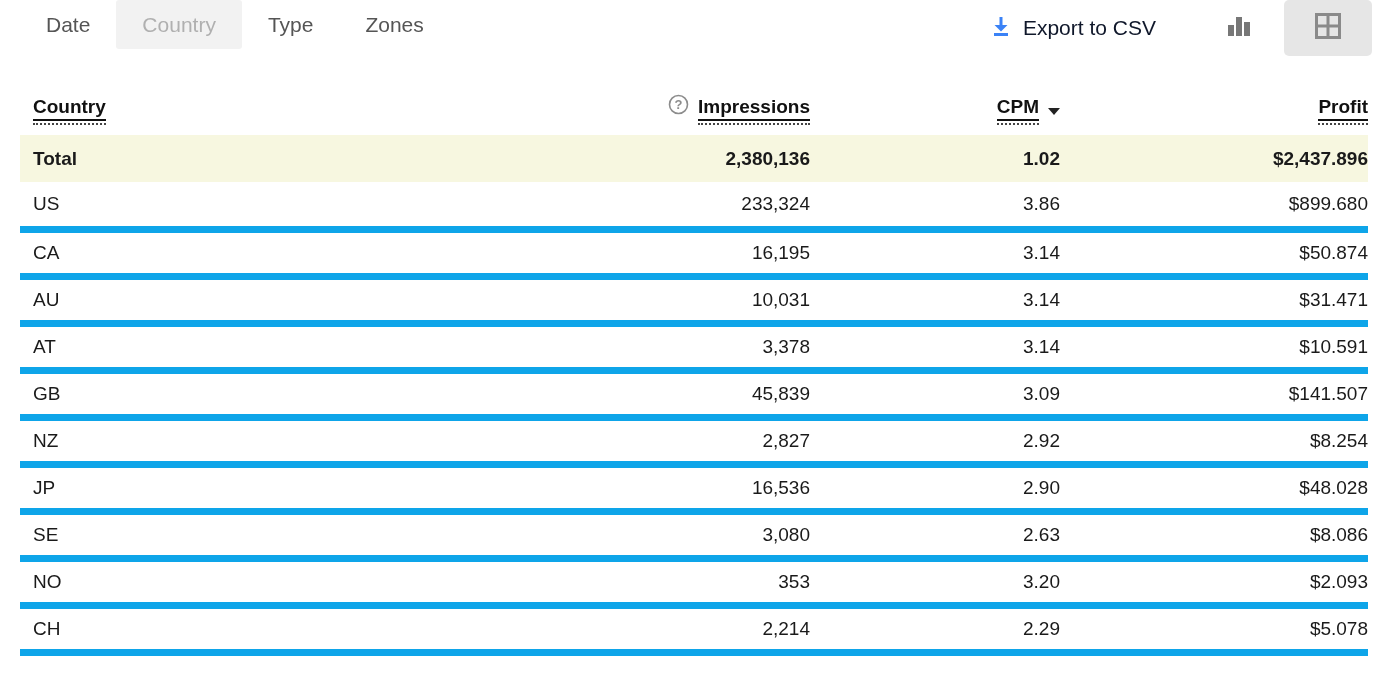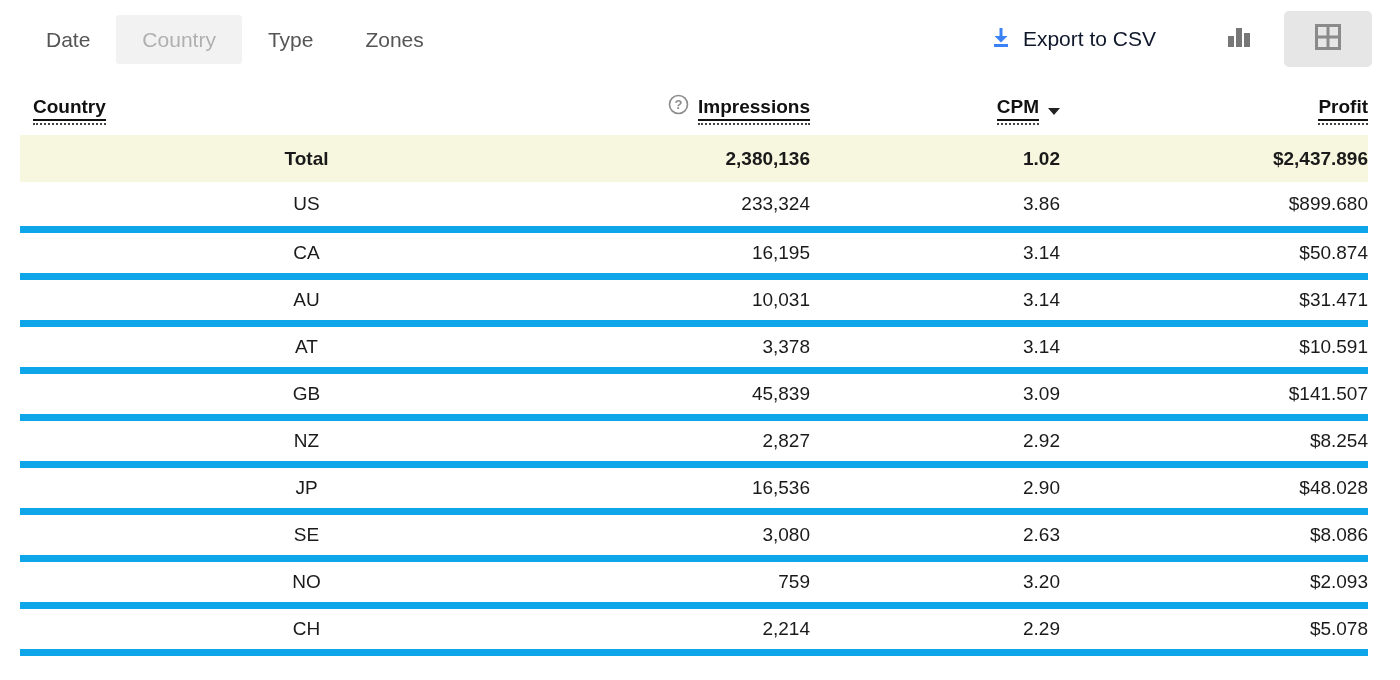--- a/index.html
+++ b/index.html
@@ -9,21 +9,21 @@
     background: #ffffff;
     font-family: "Liberation Sans", sans-serif;
     -webkit-font-smoothing: antialiased;
   }
 
   
   .toolbar {
     position: relative;
     height: 78px;
     display: flex;
-    align-items: center;
+    align-items: flex-start;
     padding: 0 28px 0 20px;
     gap: 36px;
   }
   .tabs { display: flex; align-items: center; gap: 0px; }
   .tab {
     font-size: 21px;
     color: #555555;
     padding: 14px 26px;
     border-radius: 3px;
     line-height: 1;
@@ -123,21 +123,21 @@
   }
 
   tbody tr { border-bottom: 7px solid #0ea5e9; }
   tbody tr.total-row { border-bottom: none; background: #f7f7e0; }
   tbody td {
     font-size: 19px;
     color: #1a1a1a;
     height: 47px;
     padding: 0;
   }
-  td.left  { text-align: center;  padding-left: 13px; }
+  td.left  { text-align: left;  padding-left: 13px; }
   td.right { text-align: right; }
   tr.total-row td { font-weight: bold; }
 </style>
 </head>
 <body>
 
 <div class="toolbar">
   <div class="tabs">
       <div class="tab">Date</div>
       <div class="tab active">Country</div>
@@ -258,21 +258,21 @@
           <td class="right">$48.028</td>
         </tr>
         <tr>
           <td class="left">SE</td>
           <td class="right">3,080</td>
           <td class="right">2.63</td>
           <td class="right">$8.086</td>
         </tr>
         <tr>
           <td class="left">NO</td>
-          <td class="right">759</td>
+          <td class="right">353</td>
           <td class="right">3.20</td>
           <td class="right">$2.093</td>
         </tr>
         <tr>
           <td class="left">CH</td>
           <td class="right">2,214</td>
           <td class="right">2.29</td>
           <td class="right">$5.078</td>
         </tr>
       </tbody>

